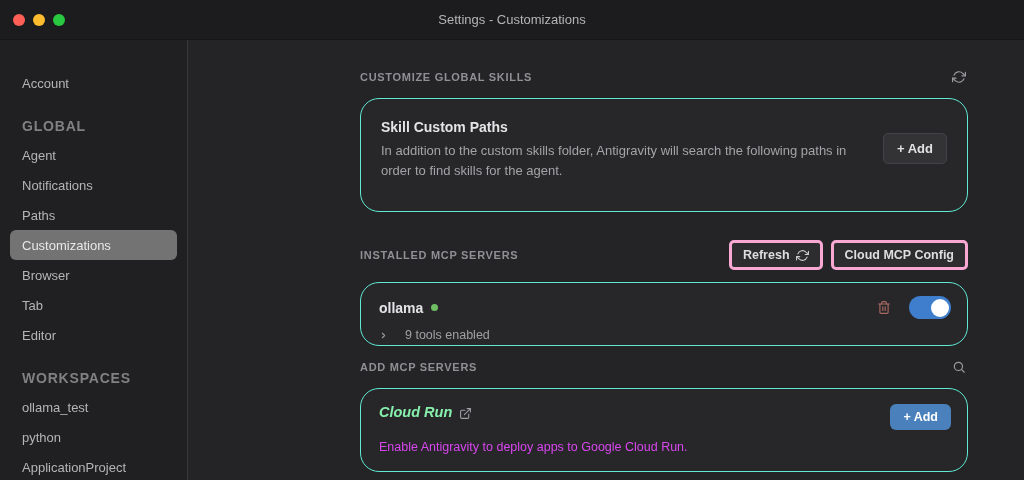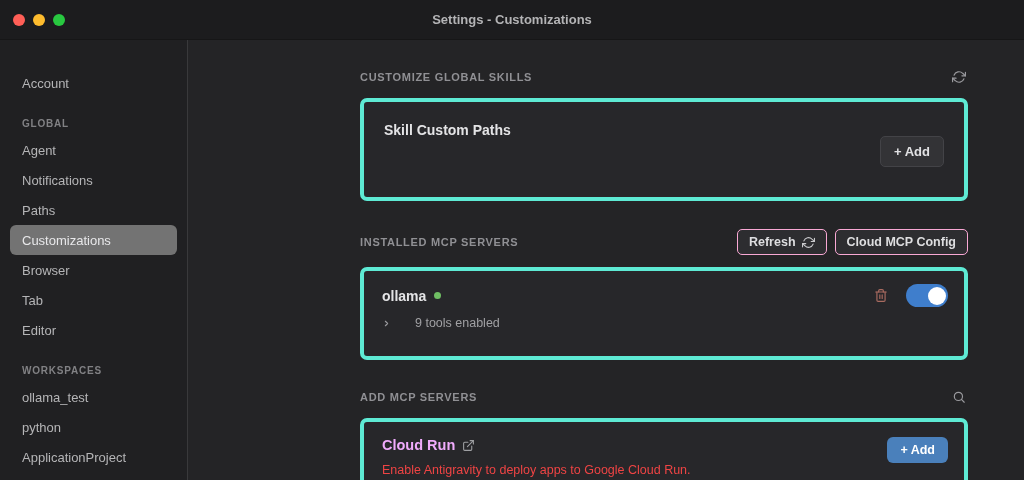--- a/index.html
+++ b/index.html
@@ -20,21 +20,21 @@
     position: relative;
     border-bottom: 1px solid #161617;
   }
   .traffic-lights { display: flex; gap: 8px; padding-left: 13px; }
   .tl { width: 12px; height: 12px; border-radius: 50%; }
   .tl-close { background: #ff5f57; }
   .tl-min { background: #febc2e; }
   .tl-max { background: #28c840; }
   .titlebar-title {
     position: absolute; left: 0; right: 0; text-align: center;
-    font-size: 13px; color: #b4b4b6; font-weight: 700;
+    font-size: 13px; color: #b4b4b6; font-weight: 400;
     pointer-events: none;
   }
 
   
   .app-body { flex: 1; display: flex; min-height: 0; background: #242426; }
 
   
   .sidebar {
     flex: 0 0 188px; width: 188px;
     background: #202022;
@@ -43,21 +43,21 @@
     overflow: hidden;
   }
   .side-item {
     height: 30px; display: flex; align-items: center;
     padding: 0 12px; border-radius: 6px;
     font-size: 13px; color: #b5b5b7; cursor: default;
     white-space: nowrap;
   }
   .side-item.active { background: #737373; color: #e8e8ea; }
   .side-header {
-    font-size: 10px; font-weight: 700; letter-spacing: 0.8px;
+    font-size: 14px; font-weight: 700; letter-spacing: 0.8px;
     color: #818184; text-transform: uppercase;
     padding: 0 12px; margin-top: 20px; margin-bottom: 6px;
   }
 
   
   .main {
     flex: 1; min-width: 0;
     padding: 28px 56px 0 172px;
     overflow: hidden;
   }
@@ -71,78 +71,78 @@
     color: #909094; text-transform: uppercase;
   }
   .header-actions { display: flex; align-items: center; gap: 8px; }
   .icon-btn {
     background: none; border: none; padding: 2px; cursor: pointer;
     display: flex; align-items: center; color: #9a9a9e;
   }
   .icon-btn svg { display: block; }
 
   .card {
-    border: 4px solid #5eead4;
+    border: 1px solid #5eead4;
     background: #27272a;
-    border-radius: 7px;
+    border-radius: 19px;
   }
   .skills-card { padding: 20px 20px 30px 20px; display: flex; align-items: flex-start; gap: 20px; margin-bottom: 28px; }
   .skills-card .card-text { flex: 1; min-width: 0; }
   .card-title { font-size: 14px; font-weight: 700; color: #e4e4e6; margin-bottom: 6px; }
   .card-desc { font-size: 13px; color: #a4a4a7; line-height: 1.55; max-width: 470px; }
 
   .btn {
     font-family: inherit; cursor: pointer; white-space: nowrap;
     border-radius: 5px; font-weight: 600;
   }
   .btn-gray {
     background: #333336; border: 1px solid #434347;
     color: #e2e2e4; font-size: 13px; padding: 7px 13px;
     margin-top: 14px;
   }
   .btn-toolbar {
-    background: #2d2d30; border: 1px solid #f9a8d4;
+    background: #2d2d30; border: 3px solid #f9a8d4;
     color: #dedee0; font-size: 12.5px; padding: 5px 11px;
     display: inline-flex; align-items: center; gap: 6px;
   }
   .btn-blue {
     border: none; color: #ffffff;
     font-size: 12.5px; padding: 6px 13px; border-radius: 6px;
   }
 
   
-  .server-card { padding: 13px 16px 26px 18px; margin-bottom: 28px; }
+  .server-card { padding: 13px 16px 3px 18px; margin-bottom: 12px; }
   .server-top { display: flex; align-items: center; }
   .server-name-wrap { display: flex; align-items: center; gap: 8px; flex: 1; }
   .server-name { font-size: 14px; font-weight: 700; color: #e4e4e6; }
   .status-dot { width: 7px; height: 7px; border-radius: 50%; }
   .server-actions { display: flex; align-items: center; gap: 16px; }
   .toggle {
     width: 42px; height: 23px; border-radius: 12px; position: relative; cursor: pointer;
   }
   .toggle .knob {
     position: absolute; top: 2.5px; right: 2.5px;
     width: 18px; height: 18px; border-radius: 50%; background: #ffffff;
   }
   .server-tools {
-    display: flex; align-items: center; gap: 24px;
+    display: flex; align-items: center; gap: 17px;
     margin-top: 9px; font-size: 12.5px; color: #a0a0a3;
   }
   .chevron { color: #9a9a9e; font-size: 11px; display: flex; }
 
   
   .add-list { overflow: hidden; }
   .add-row { padding: 15px 16px 17px 18px; }
   .add-row-top { display: flex; align-items: flex-start; justify-content: space-between; }
   .add-row-title {
-    font-size: 14.5px; font-weight: 700; color: #f0abfc;
-    display: flex; align-items: center; gap: 7px;
+    font-size: 14.5px; font-weight: 700; color: #86efac;
+    display: flex; align-items: flex-end; gap: 7px; font-style: italic;
   }
   .ext-icon { color: #9fa0a3; display: flex; }
-  .add-row-desc { font-size: 12.5px; color: #ef4444; }
+  .add-row-desc { font-size: 12.5px; color: #d946ef; margin-top: 10px; }
 </style>
 </head>
 <body>
 
 <div class="window">
 
   <div class="titlebar">
     <div class="traffic-lights">
       <div class="tl tl-close"></div>
       <div class="tl tl-min"></div>
@@ -180,20 +180,21 @@
             <polyline points="23 4 23 10 17 10"></polyline>
             <polyline points="1 20 1 14 7 14"></polyline>
             <path d="M3.51 9a9 9 0 0 1 14.85-3.36L23 10M1 14l4.64 4.36A9 9 0 0 0 20.49 15"></path>
           </svg>
         </button>
       </div>
 
       <div class="card skills-card">
         <div class="card-text">
           <div class="card-title">Skill Custom Paths</div>
+          <div class="card-desc">In addition to the custom skills folder, Antigravity will search the following paths in order to find skills for the agent.</div>
         </div>
         <button class="btn btn-gray">+ Add</button>
       </div>
 
       <div class="section-header-row">
         <div class="section-header">INSTALLED MCP SERVERS</div>
         <div class="header-actions">
           <button class="btn btn-toolbar">
             <span>Refresh</span>
             <svg width="13" height="13" viewBox="0 0 24 24" fill="none" stroke="#c9c9cc" stroke-width="2" stroke-linecap="round" stroke-linejoin="round">

